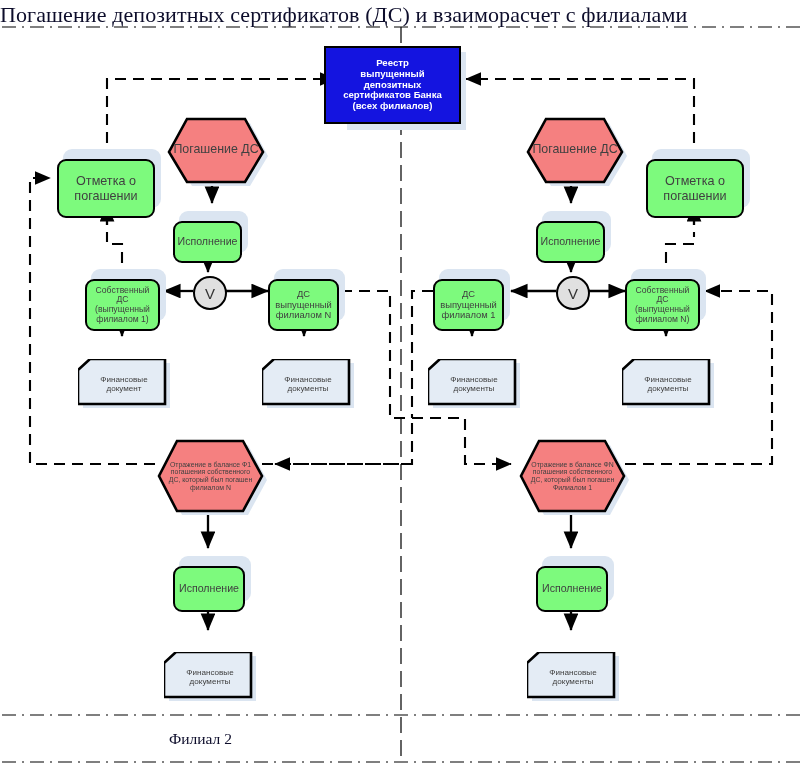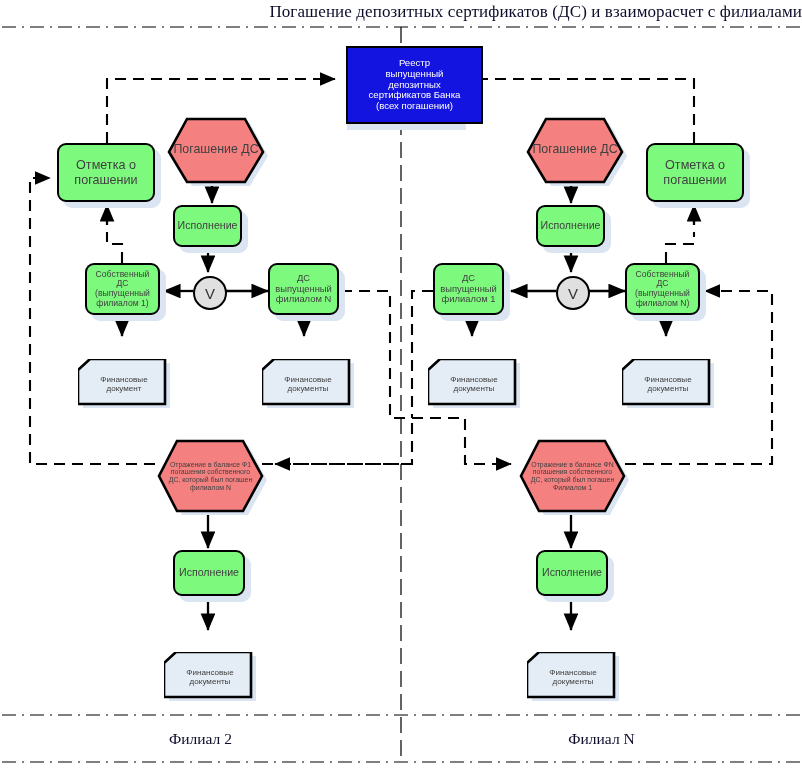--- a/index.html
+++ b/index.html
@@ -1,33 +1,33 @@
 <!DOCTYPE html>
 <html><head>
 <meta charset="utf-8">
 <title>Diagram</title>
 <style>
   html,body{margin:0;padding:0;background:#ffffff;}
   body{width:802px;height:777px;font-family:"Liberation Sans",sans-serif;}
   #stage{position:relative;width:802px;height:777px;overflow:hidden;background:#fff;}
   svg.layer{position:absolute;left:0;top:0;width:802px;height:777px;}
   .title{
-    position:absolute;left:0;top:2px;width:802px;text-align:right;
-    font-family:"Liberation Serif",serif;font-size:17px;color:#0d0d2b;
+    position:absolute;left:0;top:2px;width:802px;text-align:left;
+    font-family:"Liberation Serif",serif;font-size:22px;color:#0d0d2b;
     letter-spacing:0.1px;white-space:nowrap;
   }
   .swimlabel{
     position:absolute;font-family:"Liberation Serif",serif;font-size:15.5px;
     color:#0d0d2b;text-align:center;
   }
   .node{position:absolute;box-sizing:border-box;display:flex;align-items:center;
         justify-content:center;text-align:center;line-height:1.12;color:#404040;}
   .nlabel{position:relative;z-index:3;padding:0 3px;}
   
-  .proc{background:#7dfa7d;border:2.6px solid #000;border-radius:9px;}
+  .proc{background:#7dfa7d;border:2.6px solid #000;border-radius:9px;margin-top:16px;}
   
   .registry{background:#1414e0;border:2.6px solid #000;color:#ffffff;}
   
   .sh{position:absolute;background:#dbe5f1;z-index:0;}
   .sh.r{border-radius:9px;}
   .hexwrap{position:absolute;}
   .docwrap{position:absolute;margin-top:22px;}
   .circ{position:absolute;border-radius:50%;background:#e0e0e0;border:2.6px solid #000;
         display:flex;align-items:center;justify-content:center;font-size:15px;color:#333;}
 </style>
@@ -89,27 +89,27 @@
 
       <path d="M433,291 L412,291 L412,418"></path>
       <path d="M625,464 L772,464 L772,291 L705,291" marker-end="url(#ah)"></path>
       <path d="M155,464 L30,464 L30,178 L50,178" marker-end="url(#ah)"></path>
       <path d="M262,464 L412,464 L412,418"></path>
       <path d="M412,464 L275,464" marker-end="url(#ah)"></path>
     </g>
   </svg>
 
   <div class="sh" style="left:347px;top:52px;width:119px;height:78px;"></div>
-  <div class="node registry" style="left:346px;top:46px;width:137px;height:78px;font-size:9.6px;">
+  <div class="node registry" style="left:324px;top:46px;width:137px;height:78px;font-size:9.6px;font-weight:bold;">
     <span class="nlabel">
       <span>Реестр</span><br>
       <span>выпущенный</span><br>
       <span>депозитных</span><br>
       <span>сертификатов Банка</span><br>
-      <span>(всех погашении)</span>
+      <span>(всех филиалов)</span>
     </span>
   </div>
 
   <div class="sh r" style="left:63px;top:149px;width:98px;height:59px;"></div>
   <div class="node proc" style="left:57px;top:143px;width:98px;height:59px;font-size:12.6px;">
     <span class="nlabel">
       <span>Отметка о</span><br><span>погашении</span>
     </span>
   </div>
 
@@ -280,15 +280,14 @@
     <svg width="94" height="50">
       <polygon points="0,11 12,0 87,0 87,45 0,45" fill="#dbe5f1" transform="translate(5,4)"></polygon>
       <polygon points="0,11 12,0 87,0 87,45 0,45" fill="#e4ecf5" stroke="#000" stroke-width="2.6"></polygon>
     </svg>
     <div class="node" style="left:0;top:2px;width:92px;height:46px;font-size:8.1px;">
       <span class="nlabel"><span>Финансовые</span><br><span>документы</span></span>
     </div>
   </div>
 
   <div class="swimlabel" style="left:0;top:730px;width:401px;">Филиал 2</div>
-  <div class="swimlabel" style="left:401px;top:730px;width:401px;">Филиал N</div>
 
 </div>
 
 </body></html>

